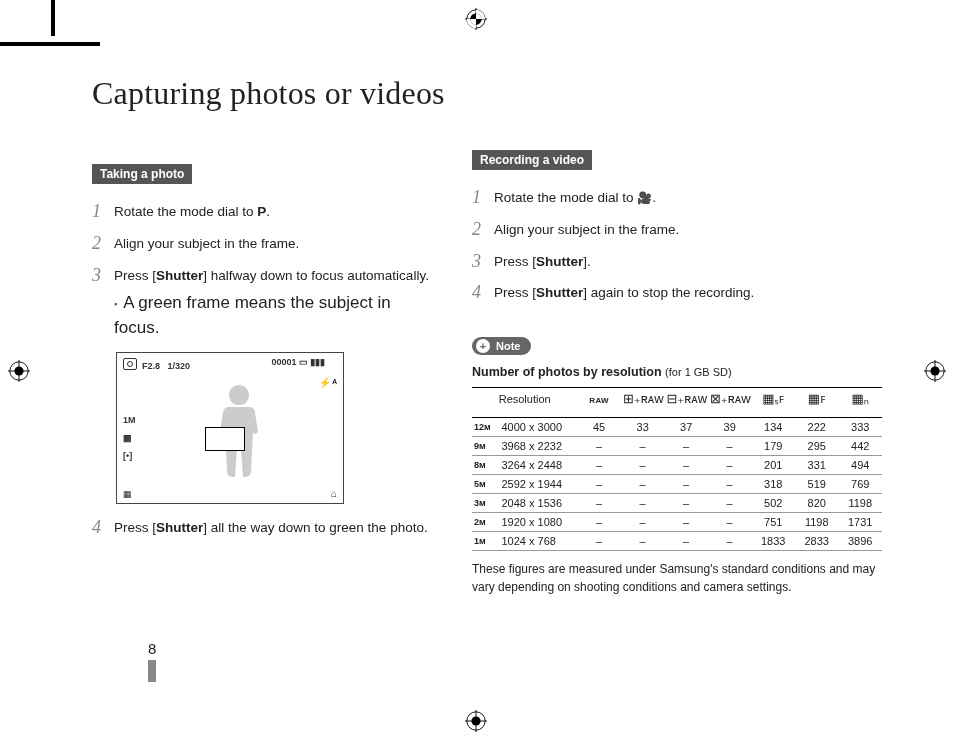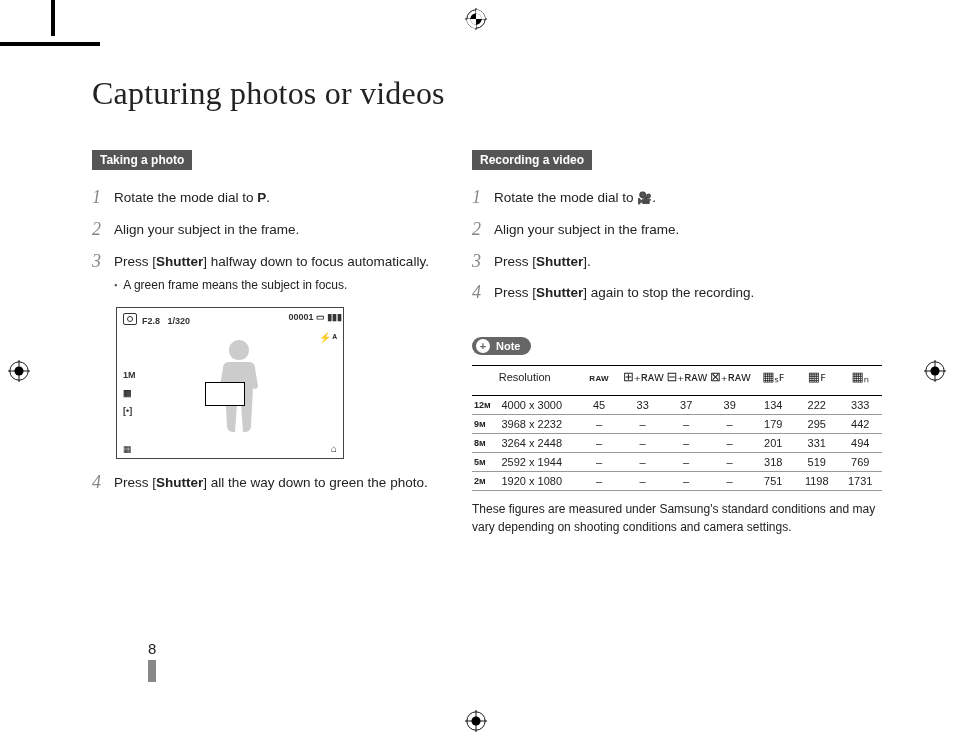--- a/index.html
+++ b/index.html
@@ -44,21 +44,21 @@
     font-size: 32px;
     font-weight: 300;
     font-family: Liberation Serif, serif;
     margin-bottom: 38px;
     letter-spacing: 0.2px;
     font-stretch: condensed;
   }
 
   .columns { display: flex; gap: 40px; }
   .col { flex: 1; min-width: 0; }
-  .col-left { flex: 0 0 340px; }
+  .col-left { flex: 0 0 340px; margin-top: 14px; }
   .col-right { flex: 1; }
 
   .section-tag {
     display: inline-block;
     background: #555;
     color: #fff;
     font-size: 12px;
     font-weight: bold;
     padding: 3px 8px;
     margin-bottom: 18px;
@@ -77,42 +77,42 @@
     font-size: 18px;
     font-style: italic;
     font-weight: 300;
     color: #888;
     line-height: 1.1;
     font-family: Georgia, serif;
   }
   ol.steps > li .body { flex: 1; }
   .sub {
     margin-top: 6px;
-    font-size: 12px;
+    font-size: 17px;
   }
   .sub::before {
     content: "▪";
     font-size: 9px;
     color: #555;
     margin-right: 6px;
     position: relative;
     top: -1px;
   }
 
   
   .lcd-box {
     width: 228px;
     height: 152px;
     border: 1px solid #444;
     margin: 10px 0 14px 24px;
     position: relative;
     background: #fff;
   }
   .lcd-box .top-row {
-    position: absolute; left: 6px; right: 1px; top: 4px; height: 16px;
+    position: absolute; left: 6px; right: 18px; top: 4px; height: 16px;
     font-size: 9px; font-weight: bold; color: #333;
   }
   .lcd-box .side-left {
     position: absolute; left: 6px; top: 58px; font-size: 9px; font-weight: bold; color: #333;
     line-height: 18px;
   }
   .lcd-box .flash {
     position: absolute; right: 6px; top: 24px; font-size: 10px; font-weight: bold;
   }
   .lcd-box .bot-right {
@@ -331,20 +331,24 @@
           <span class="num">4</span>
           <span class="body"><span>Press [</span><b>Shutter</b><span>] again to stop the recording.</span></span>
         </li>
       </ol>
 
       <div class="note-pill">
         <span class="plus">+</span>
         <span>Note</span>
       </div>
 
+      <div class="note-title">
+        <b>Number of photos by resolution</b>
+        <span class="paren">(for 1 GB SD)</span>
+      </div>
 
       <table class="res">
         <colgroup>
           <col class="icon-col">
             <col class="res-col">
           <col class="data-col">
             <col class="data-col">
             <col class="data-col">
             <col class="data-col">
             <col class="data-col">
@@ -402,30 +406,52 @@
               <td class="dim">2592 x 1944</td>
               <td>–</td>
               <td>–</td>
               <td>–</td>
               <td>–</td>
               <td>318</td>
               <td>519</td>
               <td>769</td>
             </tr>
             <tr>
+              <td class="sizeicon">3ᴍ</td>
+              <td class="dim">2048 x 1536</td>
+              <td>–</td>
+              <td>–</td>
+              <td>–</td>
+              <td>–</td>
+              <td>502</td>
+              <td>820</td>
+              <td>1198</td>
+            </tr>
+            <tr>
               <td class="sizeicon">2ᴍ</td>
               <td class="dim">1920 x 1080</td>
               <td>–</td>
               <td>–</td>
               <td>–</td>
               <td>–</td>
               <td>751</td>
               <td>1198</td>
               <td>1731</td>
             </tr>
+            <tr>
+              <td class="sizeicon">1ᴍ</td>
+              <td class="dim">1024 x 768</td>
+              <td>–</td>
+              <td>–</td>
+              <td>–</td>
+              <td>–</td>
+              <td>1833</td>
+              <td>2833</td>
+              <td>3896</td>
+            </tr>
           </tbody>
       </table>
 
       <div class="table-foot">These figures are measured under Samsung's standard conditions and may vary depending on shooting conditions and camera settings.</div>
     </div>
   </div>
 </div>
 
 <div class="page-num">
   <span>8</span>

